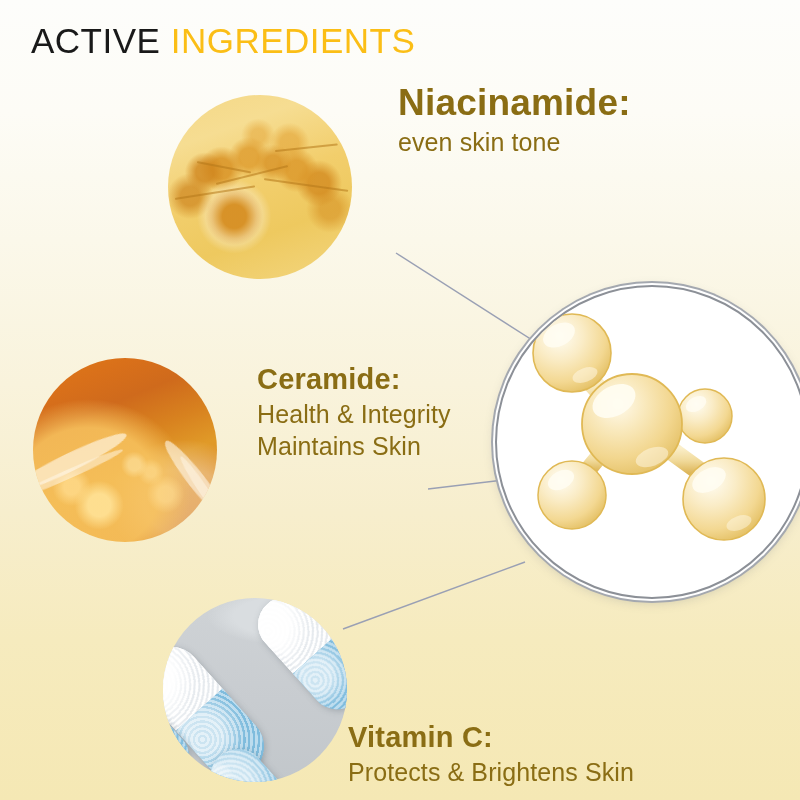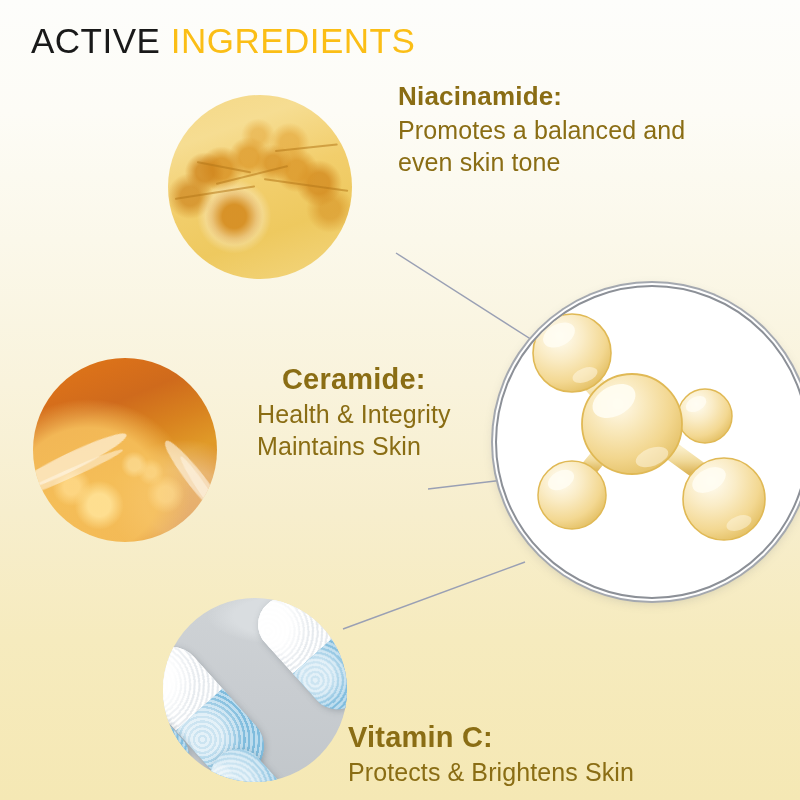--- a/index.html
+++ b/index.html
@@ -119,25 +119,25 @@
   .txt{position:absolute;}
   .txt .head{
     font-weight:700;color:#8a6d14;letter-spacing:.2px;
     line-height:1.12;
   }
   .txt .body{
     font-weight:400;color:#8a6d14;letter-spacing:.1px;
     line-height:1.28;
   }
   .txt-niacinamide{left:398px;top:82px;}
-  .txt-niacinamide .head{font-size:26px;}
+  .txt-niacinamide .head{font-size:37px;}
   .txt-niacinamide .body{font-size:25px;margin-top:3px;}
 
   .txt-ceramide{left:257px;top:363px;}
-  .txt-ceramide .head{font-size:29px;text-align:center;}
+  .txt-ceramide .head{font-size:29px;}
   .txt-ceramide .body{font-size:25px;margin-top:3px;}
 
   .txt-vitaminc{left:348px;top:721px;}
   .txt-vitaminc .head{font-size:29px;}
   .txt-vitaminc .body{font-size:25px;margin-top:3px;}
 </style>
 </head>
 <body>
 
 <div id="poster">
@@ -248,21 +248,20 @@
         <circle cx="135" cy="137" r="50" fill="url(#gBig)" stroke="#e0b955" stroke-width="1.8"></circle>
         <ellipse cx="117" cy="114" rx="23" ry="15" fill="#fffdf2" opacity=".9" transform="rotate(-28 117 114)"></ellipse>
         <ellipse cx="155" cy="170" rx="17" ry="9" fill="#fffaea" opacity=".5" transform="rotate(-20 155 170)"></ellipse>
       </g>
     </svg>
   </div>
 
   <div class="txt txt-niacinamide">
     <div class="head">Niacinamide:</div>
     <div class="body">
-      <div>Promotes a balanced and</div>
       <div>even skin tone</div>
     </div>
   </div>
 
   <div class="txt txt-ceramide">
     <div class="head">Ceramide:</div>
     <div class="body">
       <div>Health &amp; Integrity</div>
       <div>Maintains Skin</div>
     </div>

